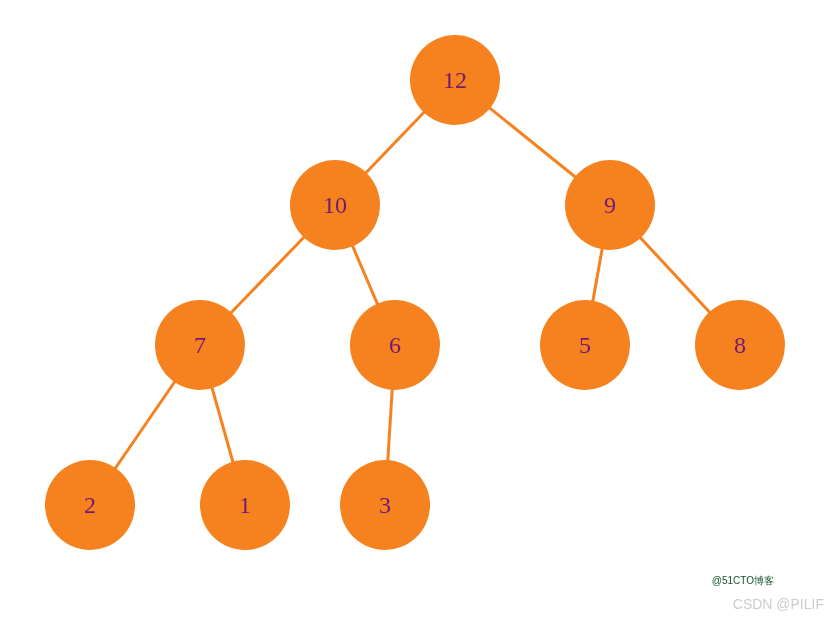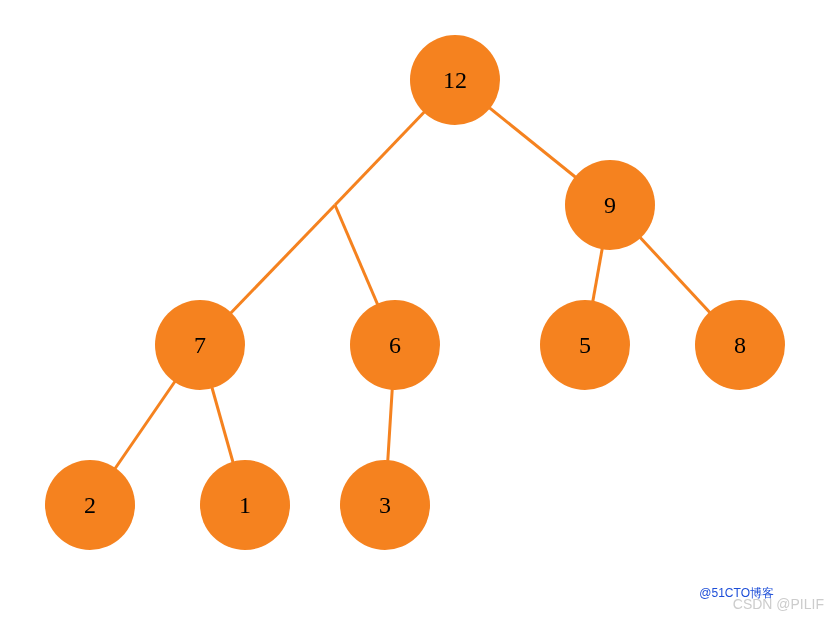--- a/index.html
+++ b/index.html
@@ -26,39 +26,39 @@
     .node {
       position: absolute;
       width: 90px;
       height: 90px;
       border-radius: 50%;
       background: #f5821f;
       display: flex;
       align-items: center;
       justify-content: center;
       font-size: 24px;
-      color: #000000;
+      color: #701a75;
       z-index: 2;
       transform: translate(-50%, -50%);
     }
     .watermark {
       position: absolute;
       right: 10px;
       bottom: 8px;
       font-size: 14px;
       color: #cccccc;
       font-family: Arial, sans-serif;
       z-index: 3;
     }
     .watermark2 {
       position: absolute;
       right: 60px;
-      bottom: 18px;
-      font-size: 12px;
-      color: #1d4ed8;
+      bottom: 32px;
+      font-size: 10px;
+      color: #14532d;
       font-family: Arial, sans-serif;
       z-index: 3;
     }
   </style>
 </head>
 <body>
 
 <div class="tree-container">
   <svg class="edges">
       <line x1="455" y1="80" x2="335" y2="205" stroke="#f5821f" stroke-width="3"></line>
@@ -66,20 +66,23 @@
       <line x1="335" y1="205" x2="200" y2="345" stroke="#f5821f" stroke-width="3"></line>
       <line x1="335" y1="205" x2="395" y2="345" stroke="#f5821f" stroke-width="3"></line>
       <line x1="610" y1="205" x2="585" y2="345" stroke="#f5821f" stroke-width="3"></line>
       <line x1="610" y1="205" x2="740" y2="345" stroke="#f5821f" stroke-width="3"></line>
       <line x1="200" y1="345" x2="90" y2="505" stroke="#f5821f" stroke-width="3"></line>
       <line x1="200" y1="345" x2="245" y2="505" stroke="#f5821f" stroke-width="3"></line>
       <line x1="395" y1="345" x2="385" y2="505" stroke="#f5821f" stroke-width="3"></line>
     </svg>
 <div class="node" style="left: 455px; top: 80px; background: rgb(245, 130, 31);">
       <span>12</span>
+    </div>
+    <div class="node" style="left: 335px; top: 205px; background: rgb(245, 130, 31);">
+      <span>10</span>
     </div>
     <div class="node" style="left: 610px; top: 205px; background: rgb(245, 130, 31);">
       <span>9</span>
     </div>
     <div class="node" style="left: 200px; top: 345px; background: rgb(245, 130, 31);">
       <span>7</span>
     </div>
     <div class="node" style="left: 395px; top: 345px; background: rgb(245, 130, 31);">
       <span>6</span>
     </div>

